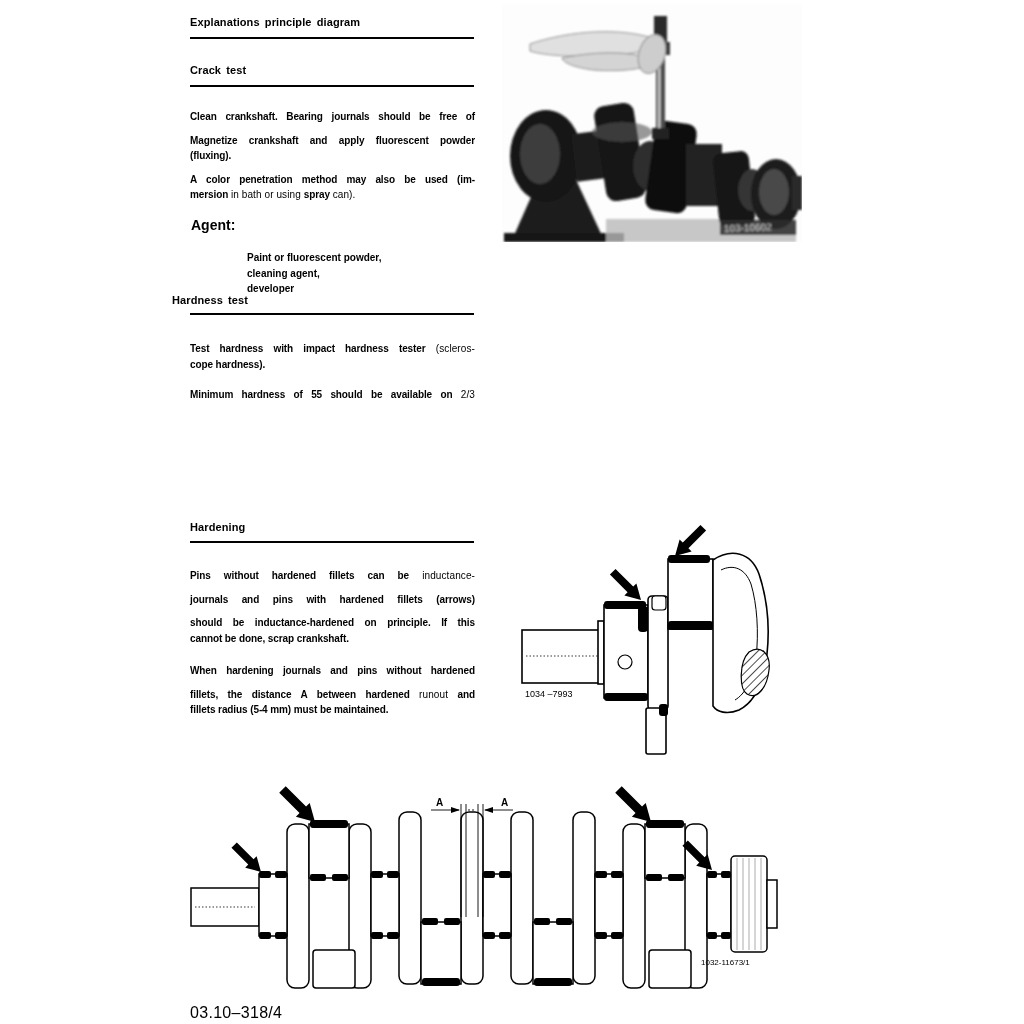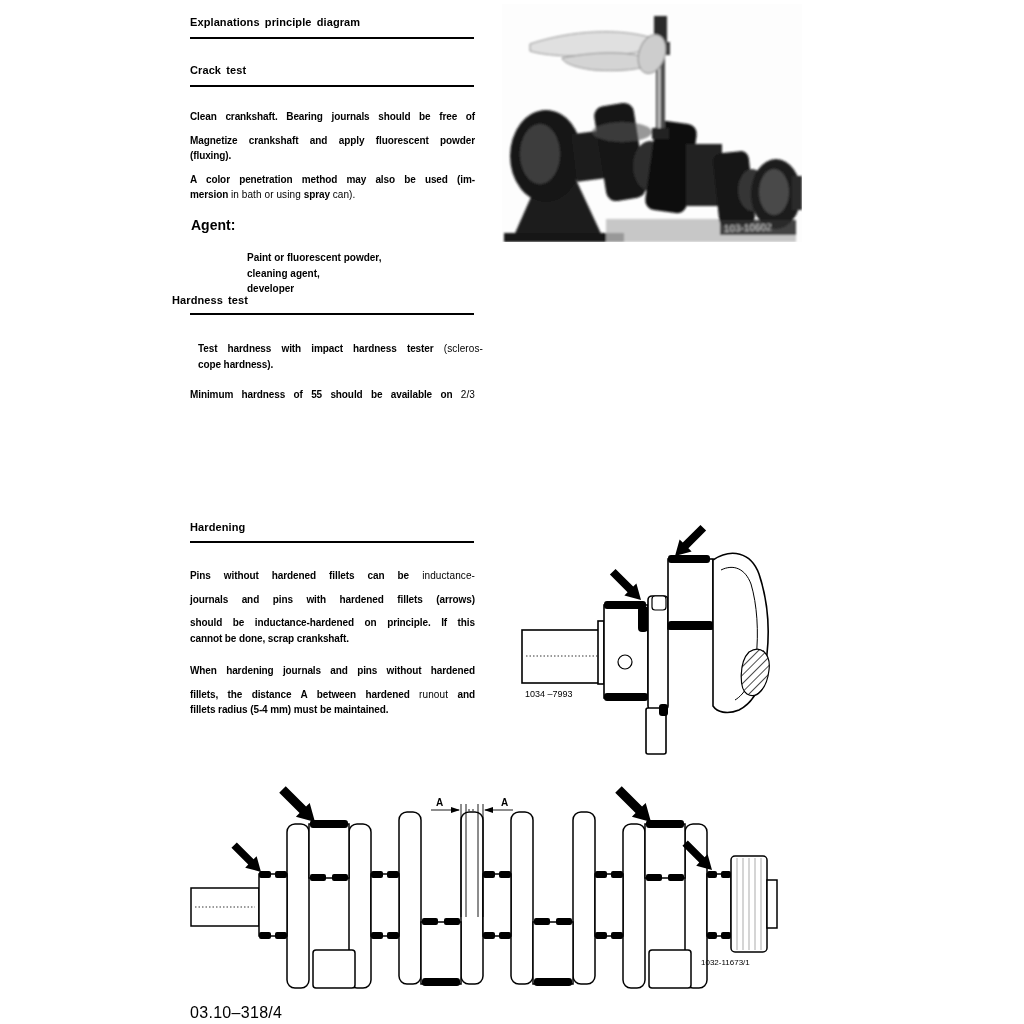--- a/index.html
+++ b/index.html
@@ -48,21 +48,21 @@
   <div class="abs agent-label" style="left:191px; top:217px;">Agent:</div>
   <div class="abs agent-lines" style="left:247px; top:217px;">
     <div>Paint or fluorescent powder,</div>
     <div>cleaning agent,</div>
     <div>developer</div>
   </div>
 
   <h2 class="abs heading" style="left:172px; top:294px;">Hardness test</h2>
   <div class="abs rule" style="top:313px;"></div>
 
-  <div class="abs richtext" style="left:198px; top:333px;">
+  <div class="abs richtext" style="left:190px; top:333px;">
       <div class="tl just"><span class="sb">Test hardness with impact hardness tester </span><span class="sr">(scleros-</span></div>
       <div class="tl"><span class="sb">cope hardness).</span></div>
     </div>
   <div class="abs richtext" style="left:190px; top:379px;">
       <div class="tl just"><span class="sb">Minimum hardness of 55 should be available on </span><span class="sr">2/3</span></div>
     </div>
 
   <h2 class="abs heading" style="left:190px; top:521px;">Hardening</h2>
   <div class="abs rule" style="top:541px;"></div>
 

